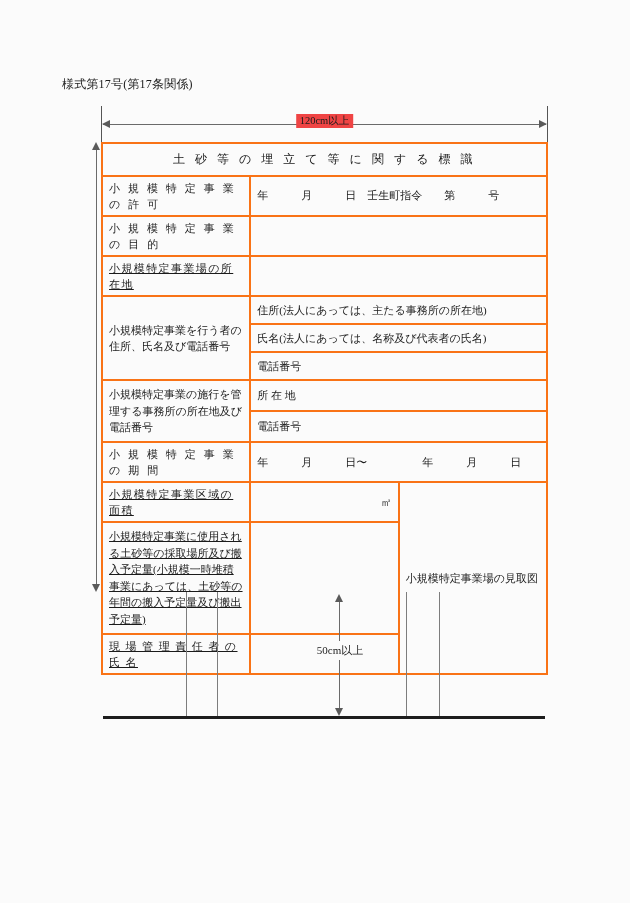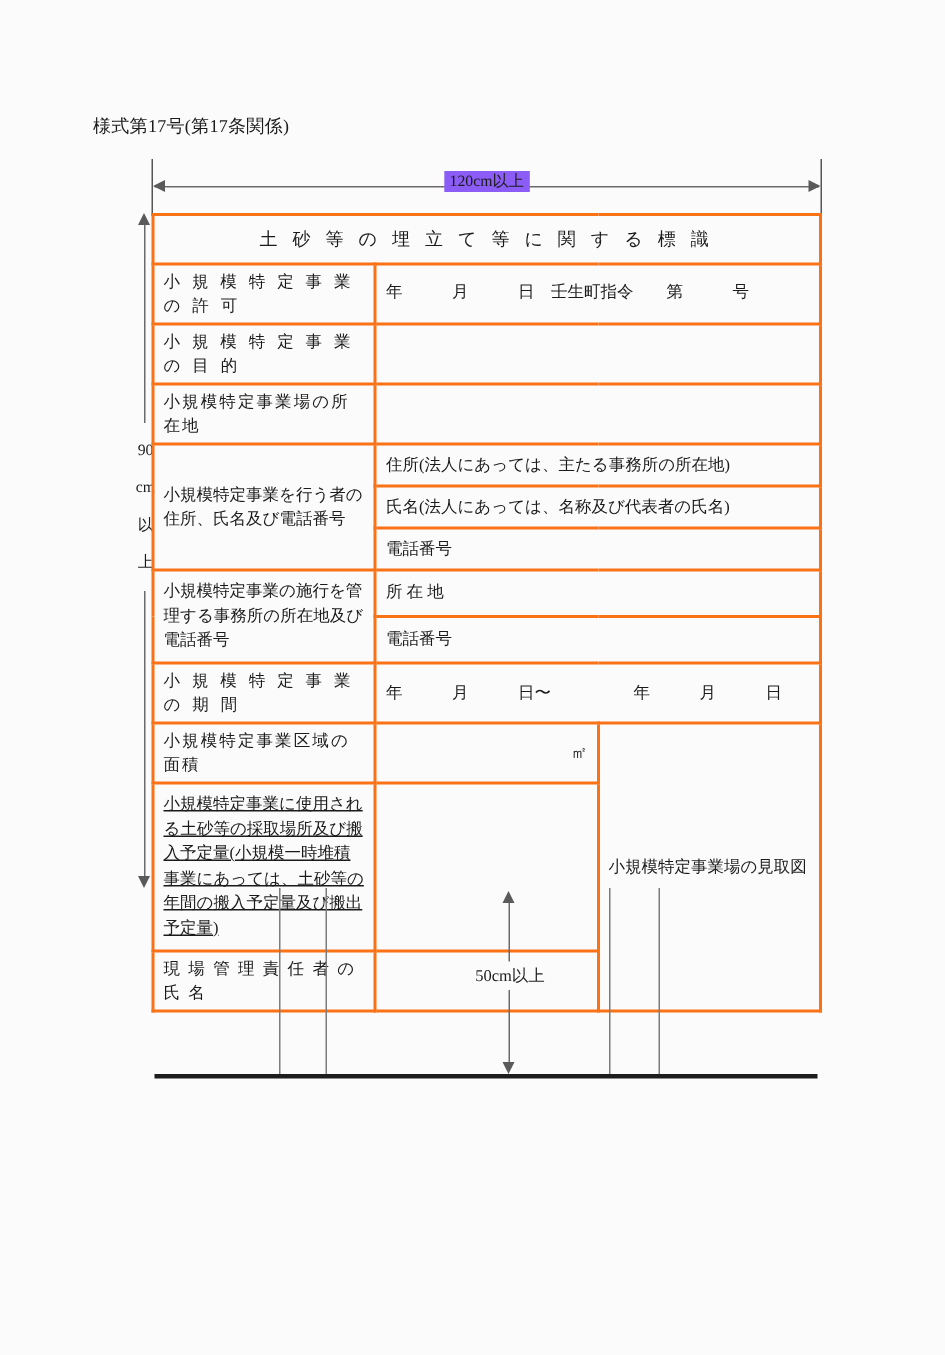--- a/index.html
+++ b/index.html
@@ -58,21 +58,21 @@
     border-top: 4.5px solid transparent;
     border-bottom: 4.5px solid transparent;
   }
   .dim-h .arrow.left  { left: 1px;  border-right: 8px solid #5a5a5a; }
   .dim-h .arrow.right { right: 1px; border-left: 8px solid #5a5a5a; }
   .dim-h .label {
     position: absolute;
     left: 50%;
     top: 8px;
     transform: translateX(-50%);
-    background: #8b5cf6;
+    background: #ef4444;
     padding: 0 4px;
     font-size: 10.5px;
     white-space: nowrap;
   }
 
   
   .dim-v {
     position: absolute;
     left: 80px;
     top: 142px;
@@ -129,21 +129,21 @@
     text-align: center;
     font-size: 12px;
     letter-spacing: 3.5px;
     padding: 7px 0 8px 0;
   }
   .label-cell {
     width: 156px;
     letter-spacing: 0.6px;
   }
   .label-cell.spaced  { letter-spacing: 2.6px; }
-  .label-cell.spaced2 { letter-spacing: 1.4px; }
+  .label-cell.spaced2 { letter-spacing: 1.4px; text-decoration: underline; }
   .label-cell.multi {
     line-height: 16.5px;
     padding-top: 5px;
     padding-bottom: 5px;
     letter-spacing: 0px;
   }
   .val-blank { }
   .permit-line {
     padding-left: 44px;
     letter-spacing: 0px;
@@ -230,26 +230,20 @@
   <div class="line"></div>
   <div class="arrow left"></div>
   <div class="arrow right"></div>
   <div class="label">120cm以上</div>
 </div>
 
 <div class="dim-v">
   <div class="line"></div>
   <div class="arrow top"></div>
   <div class="arrow bottom"></div>
-  <div class="label">
-    <span>90</span>
-    <span>cm</span>
-    <span>以</span>
-    <span>上</span>
-  </div>
 </div>
 
 <table class="board">
   <tbody>
     <tr>
       <td class="title-cell" colspan="3">土 砂 等 の 埋 立 て 等 に 関 す る 標 識</td>
     </tr>
 
     <tr class="r-h30">
       <td class="label-cell spaced">小 規 模 特 定 事 業 の 許 可</td>

